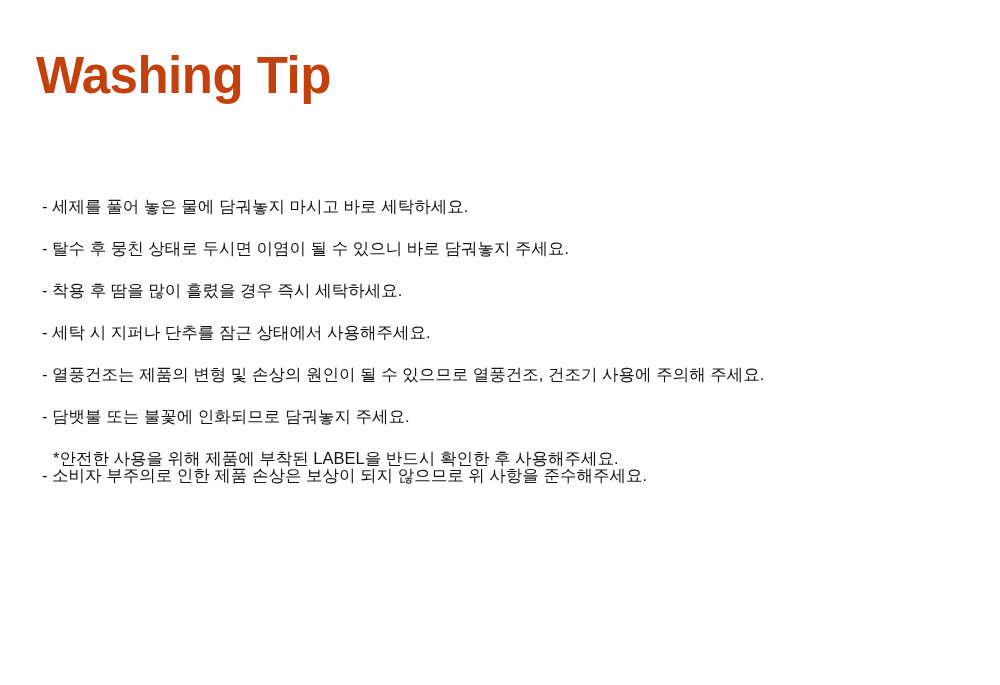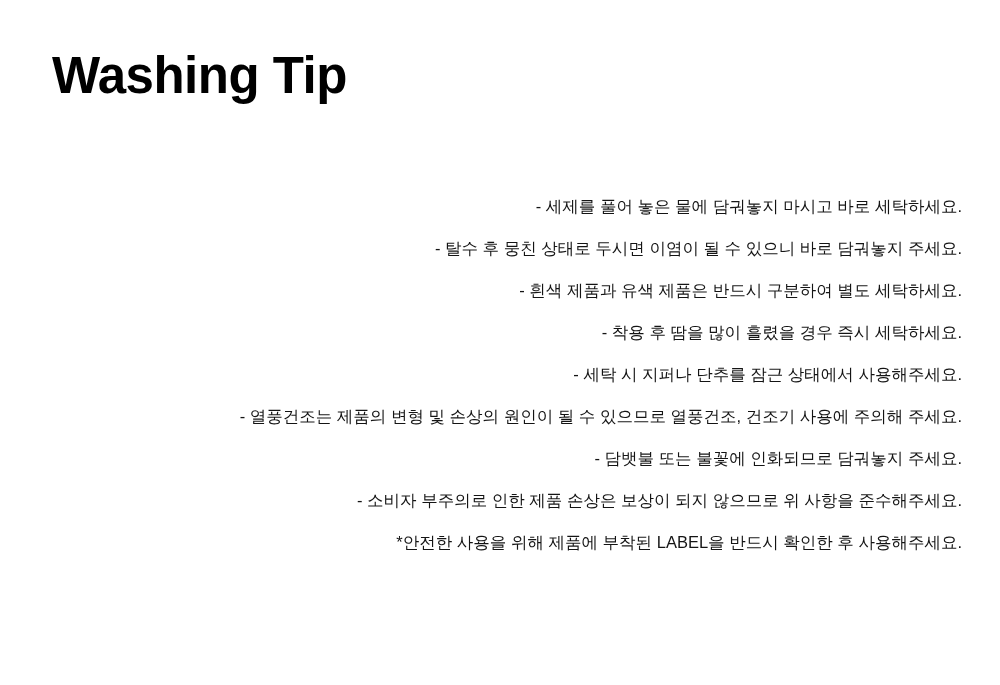--- a/index.html
+++ b/index.html
@@ -15,57 +15,55 @@
     overflow: hidden;
   }
   .page {
     position: relative;
     width: 1000px;
     height: 685px;
     box-sizing: border-box;
   }
   .title {
     position: absolute;
-    left: 52px;
+    left: 36px;
     top: 48px;
     font-size: 51px;
     font-weight: bold;
     letter-spacing: -0.5px;
-    color: #000000;
+    color: #c2410c;
     line-height: 1.1;
   }
   .tips {
     position: absolute;
     left: 42px;
     top: 198px;
     width: 920px;
   }
   .tip-line {
     font-size: 16.5px;
     line-height: 1.0;
     color: #141414;
     margin-bottom: 25.5px;
     white-space: nowrap;
     font-weight: 400;
-    text-align: right;
   }
   .tip-line.note {
     padding-left: 11px;
     margin-bottom: 0;
   }
 </style>
 </head>
 <body>
 
 <div class="page">
   <div class="title">Washing Tip</div>
   <div class="tips">
       <div class="tip-line">- 세제를 풀어 놓은 물에 담궈놓지 마시고 바로 세탁하세요.</div>
       <div class="tip-line">- 탈수 후 뭉친 상태로 두시면 이염이 될 수 있으니 바로 담궈놓지 주세요.</div>
-      <div class="tip-line">- 흰색 제품과 유색 제품은 반드시 구분하여 별도 세탁하세요.</div>
       <div class="tip-line">- 착용 후 땀을 많이 흘렸을 경우 즉시 세탁하세요.</div>
       <div class="tip-line">- 세탁 시 지퍼나 단추를 잠근 상태에서 사용해주세요.</div>
       <div class="tip-line">- 열풍건조는 제품의 변형 및 손상의 원인이 될 수 있으므로 열풍건조, 건조기 사용에 주의해 주세요.</div>
       <div class="tip-line">- 담뱃불 또는 불꽃에 인화되므로 담궈놓지 주세요.</div>
+      <div class="tip-line note">*안전한 사용을 위해 제품에 부착된 LABEL을 반드시 확인한 후 사용해주세요.</div>
       <div class="tip-line">- 소비자 부주의로 인한 제품 손상은 보상이 되지 않으므로 위 사항을 준수해주세요.</div>
-      <div class="tip-line note">*안전한 사용을 위해 제품에 부착된 LABEL을 반드시 확인한 후 사용해주세요.</div>
     </div>
 </div>
 
 </body></html>

